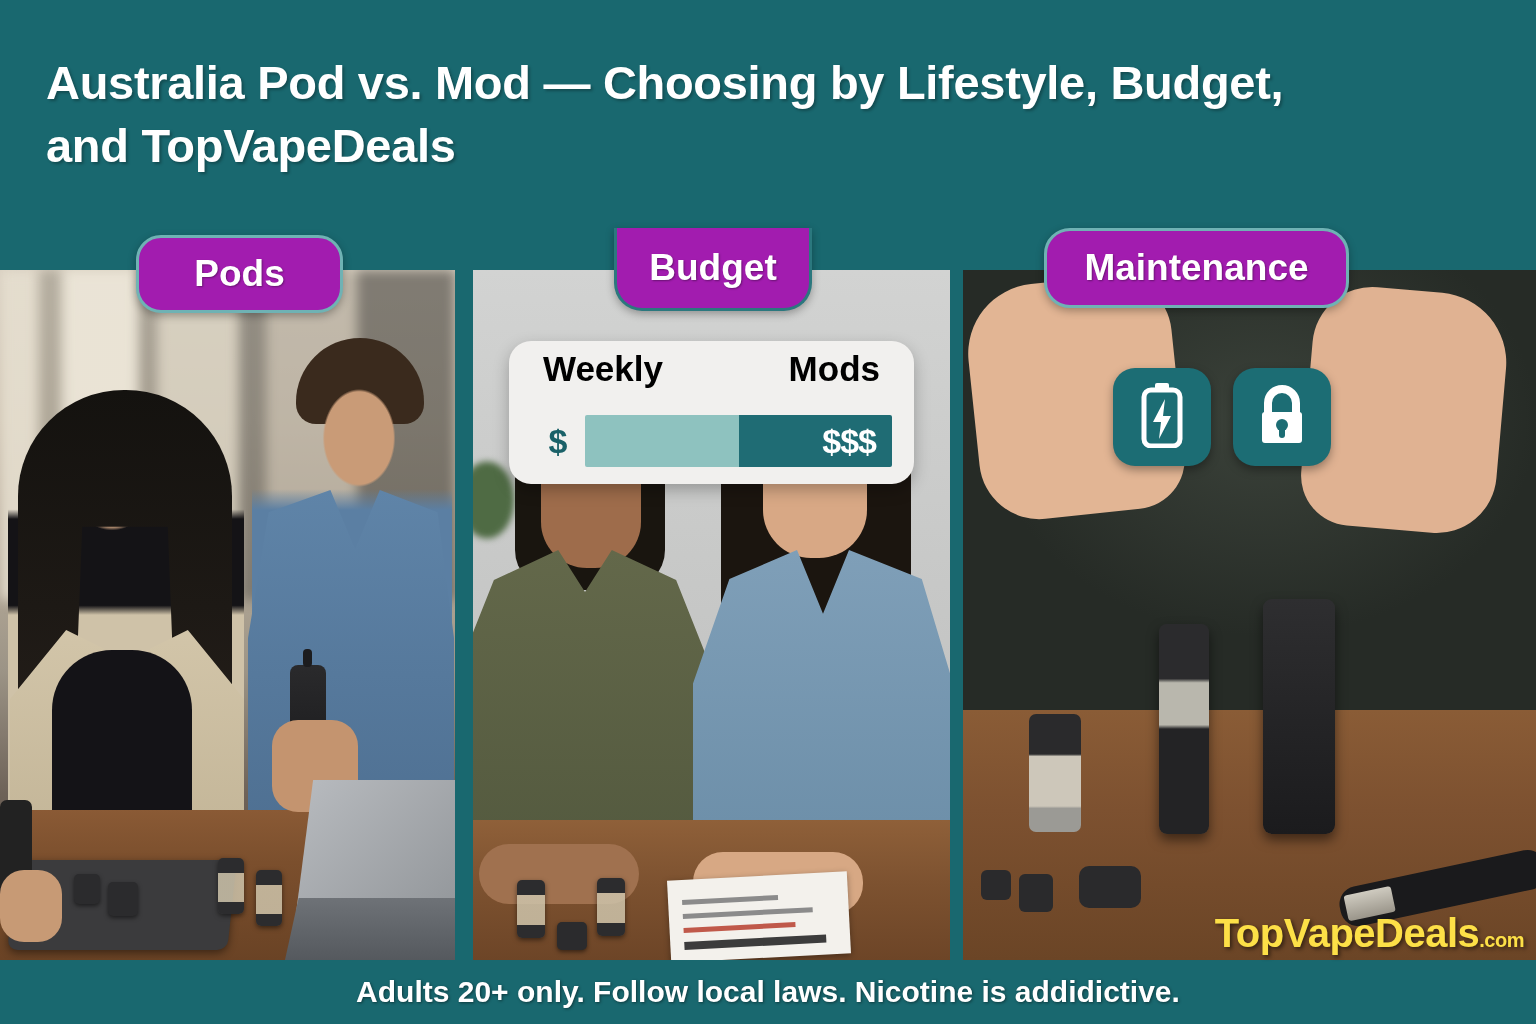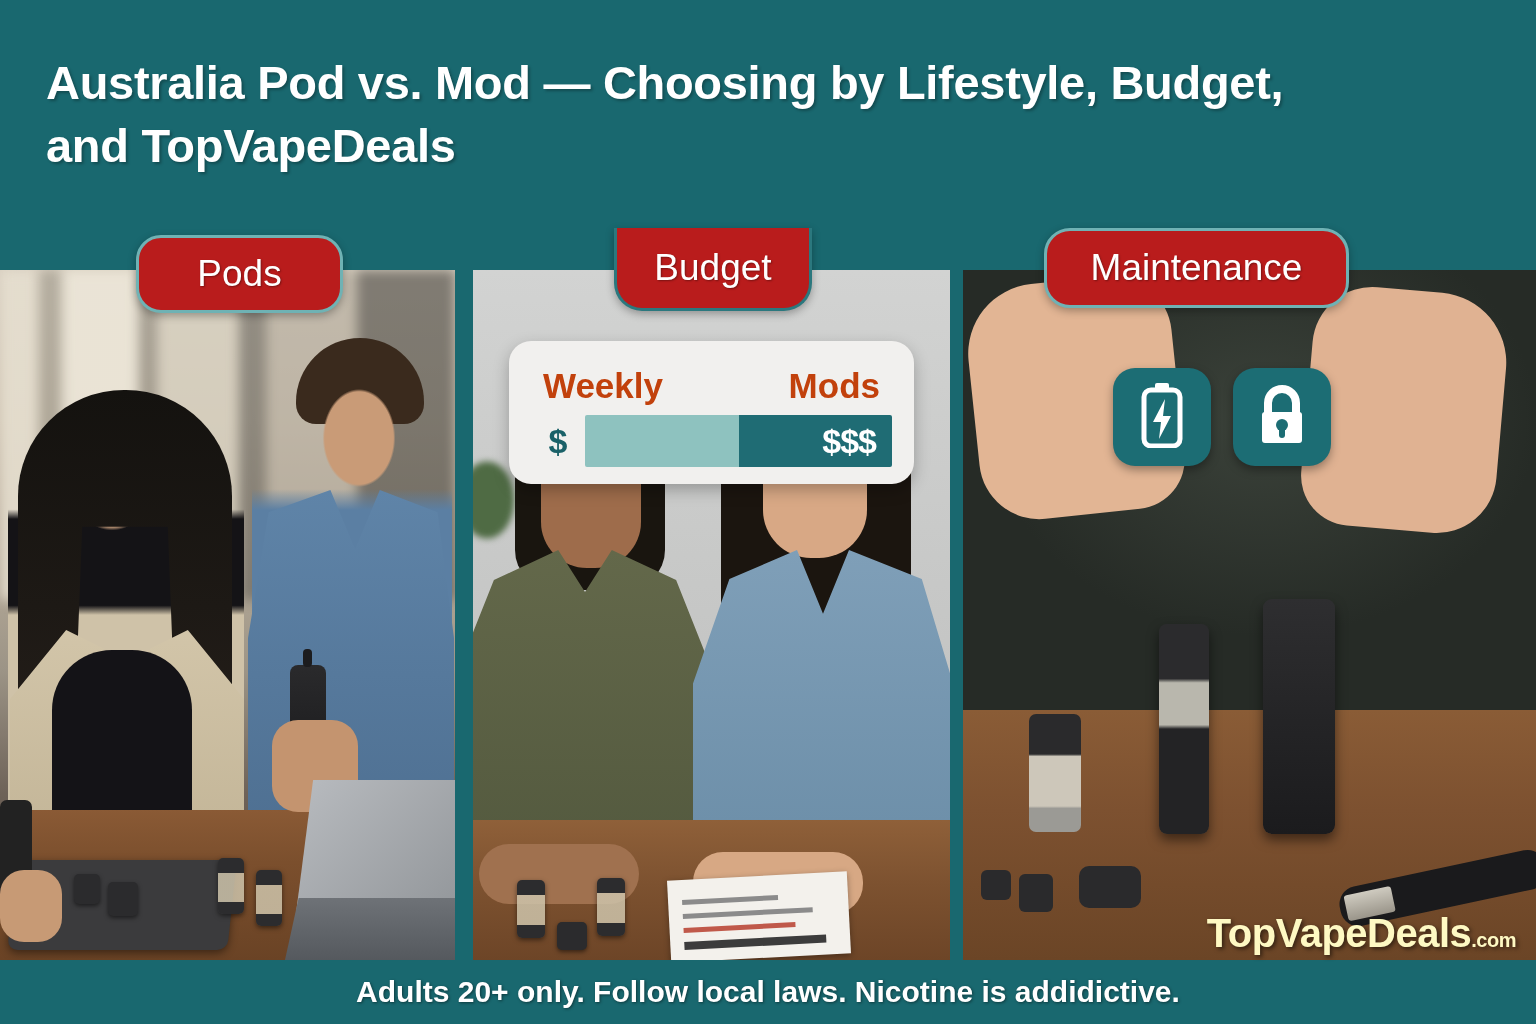--- a/index.html
+++ b/index.html
@@ -214,23 +214,23 @@
     border-radius:7px; }
   .p3-usb{ position:absolute; right:-12px; bottom:52px; width:210px; height:40px;
     background:#1a1a1c; border-radius:18px; transform:rotate(-12deg); }
   .p3-usb::after{ content:""; position:absolute; left:6px; top:7px; width:48px; height:26px;
     background:linear-gradient(180deg,#cfcbc0,#9a958a); border-radius:3px; }
   .p3-cap{ position:absolute; background:#2a2a2c; border-radius:6px; }
 
   
   .chip{
     position:absolute;
-    background:#b91c1c;
+    background:#a21caf;
     color:#ffffff;
-    font-weight:normal;
+    font-weight:bold;
     display:flex; align-items:center; justify-content:center;
     text-shadow:1px 1px 2px rgba(0,0,0,.35);
     box-shadow:0 3px 9px rgba(0,0,0,.3);
     z-index:6;
   }
   .chip-pods{
     left:136px; top:235px; width:207px; height:78px;
     border-radius:25px; border:3px solid #6fb2b4; font-size:37px;
   }
   .chip-budget{
@@ -245,23 +245,23 @@
   }
 
   
   .budget-card{
     position:absolute; left:509px; top:341px; width:405px; height:143px;
     background:#f1f0ee; border-radius:22px;
     box-shadow:0 6px 16px rgba(0,0,0,.26);
     z-index:5;
   }
   .budget-labels{
-    position:absolute; left:0; top:25px; width:100%;
+    position:absolute; left:0; top:8px; width:100%;
     display:flex; justify-content:space-between; padding:0 34px;
-    color:#c2410c; font-size:35px; font-weight:bold;
+    color:#000000; font-size:35px; font-weight:bold;
   }
   .budget-row{
     position:absolute; left:0; top:72px; width:100%; height:56px;
     display:flex; align-items:center; padding-left:22px;
   }
   .dollar-label{
     width:54px; text-align:center; color:#1a6168;
     font-size:34px; font-weight:bold;
   }
   .bar{
@@ -278,22 +278,22 @@
   
   .tiles{ position:absolute; left:1113px; top:368px; display:flex; gap:22px; z-index:5; }
   .tile{
     width:98px; height:98px; background:#1c6d74; border-radius:22px;
     display:flex; align-items:center; justify-content:center;
     box-shadow:0 4px 10px rgba(0,0,0,.35);
   }
 
   
   .watermark{
-    position:absolute; right:20px; bottom:68px; z-index:7;
-    color:#fef9c3; font-weight:bold; font-size:40px;
+    position:absolute; right:12px; bottom:68px; z-index:7;
+    color:#fde047; font-weight:bold; font-size:40px;
     text-shadow:2px 2px 4px rgba(0,0,0,.55);
     letter-spacing:-0.5px; display:flex; align-items:baseline;text-align:right;
   }
   .watermark .dotcom{ font-size:20px; font-weight:bold; }
 
   
   .footer{
     position:absolute; left:0; bottom:0; width:1536px; height:64px;
     display:flex; align-items:center; justify-content:center;
     color:#ffffff; font-size:30px; font-weight:bold;

